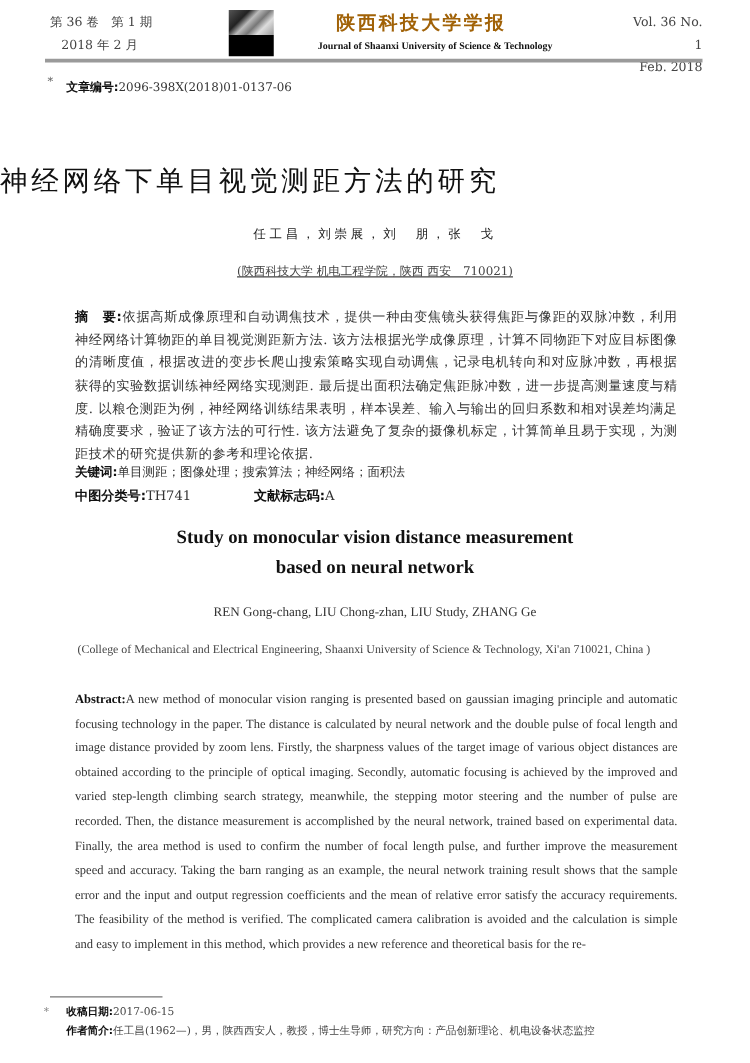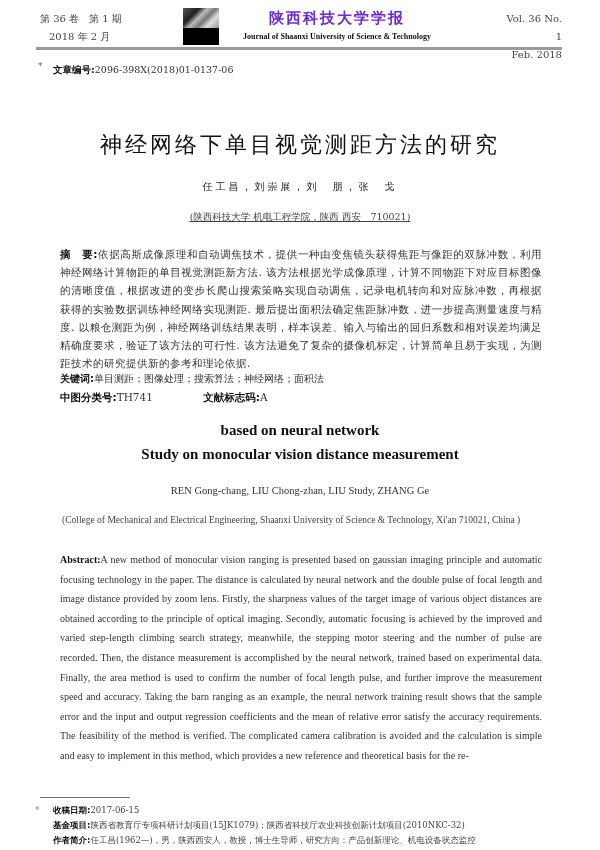--- a/index.html
+++ b/index.html
@@ -9,29 +9,29 @@
     color: #222;
   }
   .abs { position: absolute; }
   
   .hdr-left { left: 40px; top: 10px; font-size: 10px; line-height: 18px; color: #444; }
   .hdr-left .l2 { padding-left: 9px; }
   .logo { left: 183px; top: 8px; width: 36px; height: 37px; }
   .logo .top { width: 36px; height: 20px; background: linear-gradient(135deg, #555 0%, #222 30%, #bbb 45%, #777 60%, #ddd 75%, #999 100%); }
   .logo .bot { width: 36px; height: 17px; background: #000; }
   .hdr-center { left: 232px; top: 8px; width: 210px; text-align: center; }
-  .hdr-center .cn { font-size: 15px; font-weight: bold; letter-spacing: 2px; color: #6d28d9; line-height: 20px; font-family: "DejaVu Sans", sans-serif; }
-  .hdr-center .en { font-size: 8px; font-weight: bold; color: #111; line-height: 14px; margin-top: 2px; font-family: "Liberation Serif", serif; }
+  .hdr-center .cn { font-size: 15px; font-weight: bold; letter-spacing: 2px; color: #a16207; line-height: 20px; font-family: "DejaVu Sans", sans-serif; }
+  .hdr-center .en { font-size: 8px; font-weight: bold; color: #111; line-height: 14px; margin-top: 2px; font-family: "Liberation Serif", serif; text-align: right; }
   .hdr-right { left: 500px; top: 10px; font-size: 10px; line-height: 18px; color: #444; text-align: right; width: 62px; }
   .hdr-rule { left: 36px; top: 47px; width: 526px; height: 3px; background: #9a9a9a; }
   .star { left: 38px; top: 61px; font-size: 9px; color: #666; }
   .artno { left: 53px; top: 64px; font-size: 9.5px; color: #333; }
   .bold-label { font-weight: bold; color: #111; font-family: "DejaVu Sans", sans-serif; }
 
-  .title-cn { left: 0; width: 600px; top: 130px; text-align: center; font-size: 22px; letter-spacing: 3px; color: #111; font-family: "DejaVu Sans", sans-serif; }
+  .title-cn { left: 0; width: 600px; top: 130px; text-align: left; font-size: 22px; letter-spacing: 3px; color: #111; font-family: "DejaVu Sans", sans-serif; }
   .authors-cn { left: 0; width: 600px; top: 180px; text-align: center; font-size: 10px; letter-spacing: 3px; color: #222; }
   .affil-cn { left: 0; width: 600px; top: 211px; text-align: center; font-size: 9.5px; color: #444; text-decoration: underline; }
 
   .abstract-cn { left: 60px; top: 245px; width: 482px; font-size: 10.5px; line-height: 18.2px; color: #333; text-align: justify; letter-spacing: 0.5px; }
   .kw { left: 60px; top: 370px; font-size: 10px; line-height: 18px; color: #333; }
   .clc { left: 60px; top: 388px; font-size: 10.5px; line-height: 18px; color: #333; width: 482px; }
   .clc .doc { margin-left: 47px; }
 
   .title-en { left: 0; width: 600px; top: 418px; text-align: center; font-size: 15px; line-height: 24px; font-weight: bold; color: #111; font-family: "Liberation Serif", serif; }
   .authors-en { left: 0; width: 600px; top: 485px; text-align: center; font-size: 10.5px; color: #333; font-family: "Liberation Serif", serif; }
@@ -79,35 +79,32 @@
 </div>
 <div class="abs kw">
   <span class="bold-label">关键词:</span><span>单目测距；图像处理；搜索算法；神经网络；面积法</span>
 </div>
 <div class="abs clc">
   <span class="bold-label">中图分类号:</span><span>TH741</span>
   <span class="bold-label doc">文献标志码:</span><span>A</span>
 </div>
 
 <div class="abs title-en">
+  <div>Study on monocular vision distance measurement</div>
   <div>based on neural network</div>
-  <div>Study on monocular vision distance measurement</div>
 </div>
 <div class="abs authors-en">REN Gong-chang, LIU Chong-zhan, LIU Study, ZHANG Ge</div>
 <div class="abs affil-en">(College of Mechanical and Electrical Engineering, Shaanxi University of Science &amp; Technology, Xi'an 710021, China )</div>
 
 <div class="abs abstract-en">
   <span class="lbl">Abstract:</span><span>A new method of monocular vision ranging is presented based on gaussian imaging principle and automatic focusing technology in the paper. The distance is calculated by neural network and the double pulse of focal length and image distance provided by zoom lens. Firstly, the sharpness values of the target image of various object distances are obtained according to the principle of optical imaging. Secondly, automatic focusing is achieved by the improved and varied step-length climbing search strategy, meanwhile, the stepping motor steering and the number of pulse are recorded. Then, the distance measurement is accomplished by the neural network, trained based on experimental data. Finally, the area method is used to confirm the number of focal length pulse, and further improve the measurement speed and accuracy. Taking the barn ranging as an example, the neural network training result shows that the sample error and the input and output regression coefficients and the mean of relative error satisfy the accuracy requirements. The feasibility of the method is verified. The complicated camera calibration is avoided and the calculation is simple and easy to implement in this method, which provides a new reference and theoretical basis for the re-</span>
 </div>
 
 <div class="abs fn-rule"></div>
 <div class="abs fn">
   <span class="dot">*</span>
   <div>
     <span class="bold-label">收稿日期:</span><span>2017-06-15</span>
   </div>
   <div>
-    <span class="bold-label">基金项目:</span><span>陕西省教育厅专项科研计划项目(15JK1079)；陕西省科技厅农业科技创新计划项目(2010NKC-32)</span>
-  </div>
-  <div>
     <span class="bold-label">作者简介:</span><span>任工昌(1962—)，男，陕西西安人，教授，博士生导师，研究方向：产品创新理论、机电设备状态监控</span>
   </div>
 </div>
 
 </body></html>

